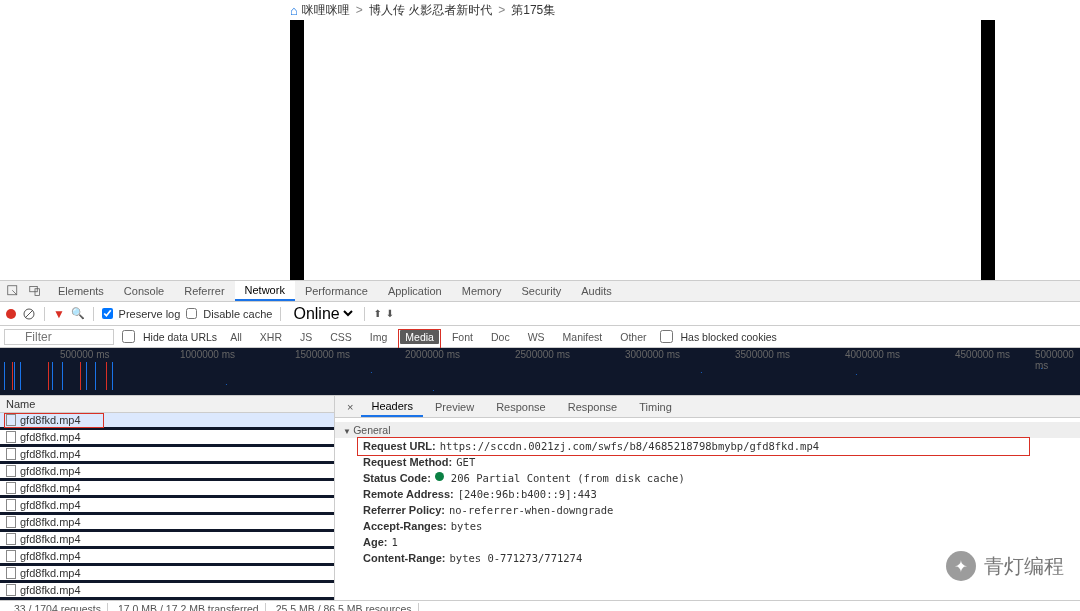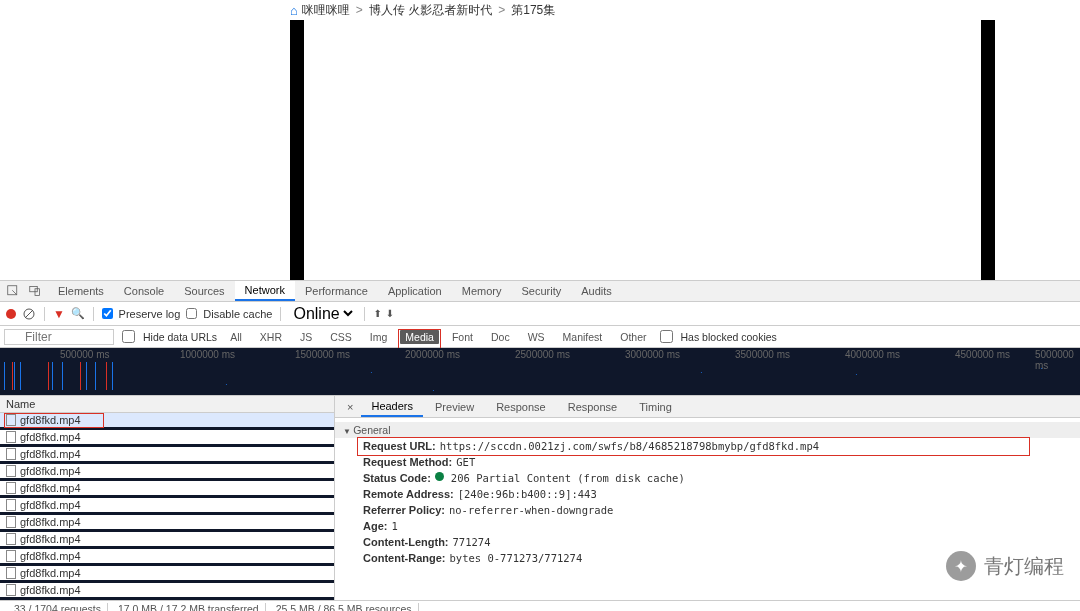--- a/index.html
+++ b/index.html
@@ -109,21 +109,21 @@
       </svg>
   </div>
   <div class="tab-btn">
     <svg viewBox="0 0 16 16">
         <rect x="1" y="2" width="10" height="7" fill="none" stroke="#555"></rect>
         <rect x="8" y="5" width="6" height="9" fill="none" stroke="#555"></rect>
       </svg>
   </div>
   <span class="tab">Elements</span>
   <span class="tab">Console</span>
-  <span class="tab">Sources</span>
+  <span class="tab">Referrer</span>
   <span class="tab active">Network</span>
   <span class="tab">Performance</span>
   <span class="tab">Application</span>
   <span class="tab">Memory</span>
   <span class="tab">Security</span>
   <span class="tab">Audits</span>
 </div>
 
 <div class="toolbar">
   <span class="record"></span>
@@ -280,26 +280,26 @@
       <div class="kv">
           <span class="k">Remote Address:</span>
           <span class="v">[240e:96b:b400::9]:443</span>
         </div>
       <div class="kv">
           <span class="k">Referrer Policy:</span>
           <span class="v">no-referrer-when-downgrade</span>
         </div>
 
       <div class="kv">
+          <span class="k">Accept-Ranges:</span>
+          <span class="v">bytes</span>
+        </div>
+      <div class="kv">
           <span class="k">Age:</span>
           <span class="v">1</span>
-        </div>
-      <div class="kv">
-          <span class="k">Content-Length:</span>
-          <span class="v">771274</span>
         </div>
       <div class="kv">
           <span class="k">Content-Range:</span>
           <span class="v">bytes 0-771273/771274</span>
         </div>
       <div class="kv"></div>
 
     </div>
   </div>
 </div>

